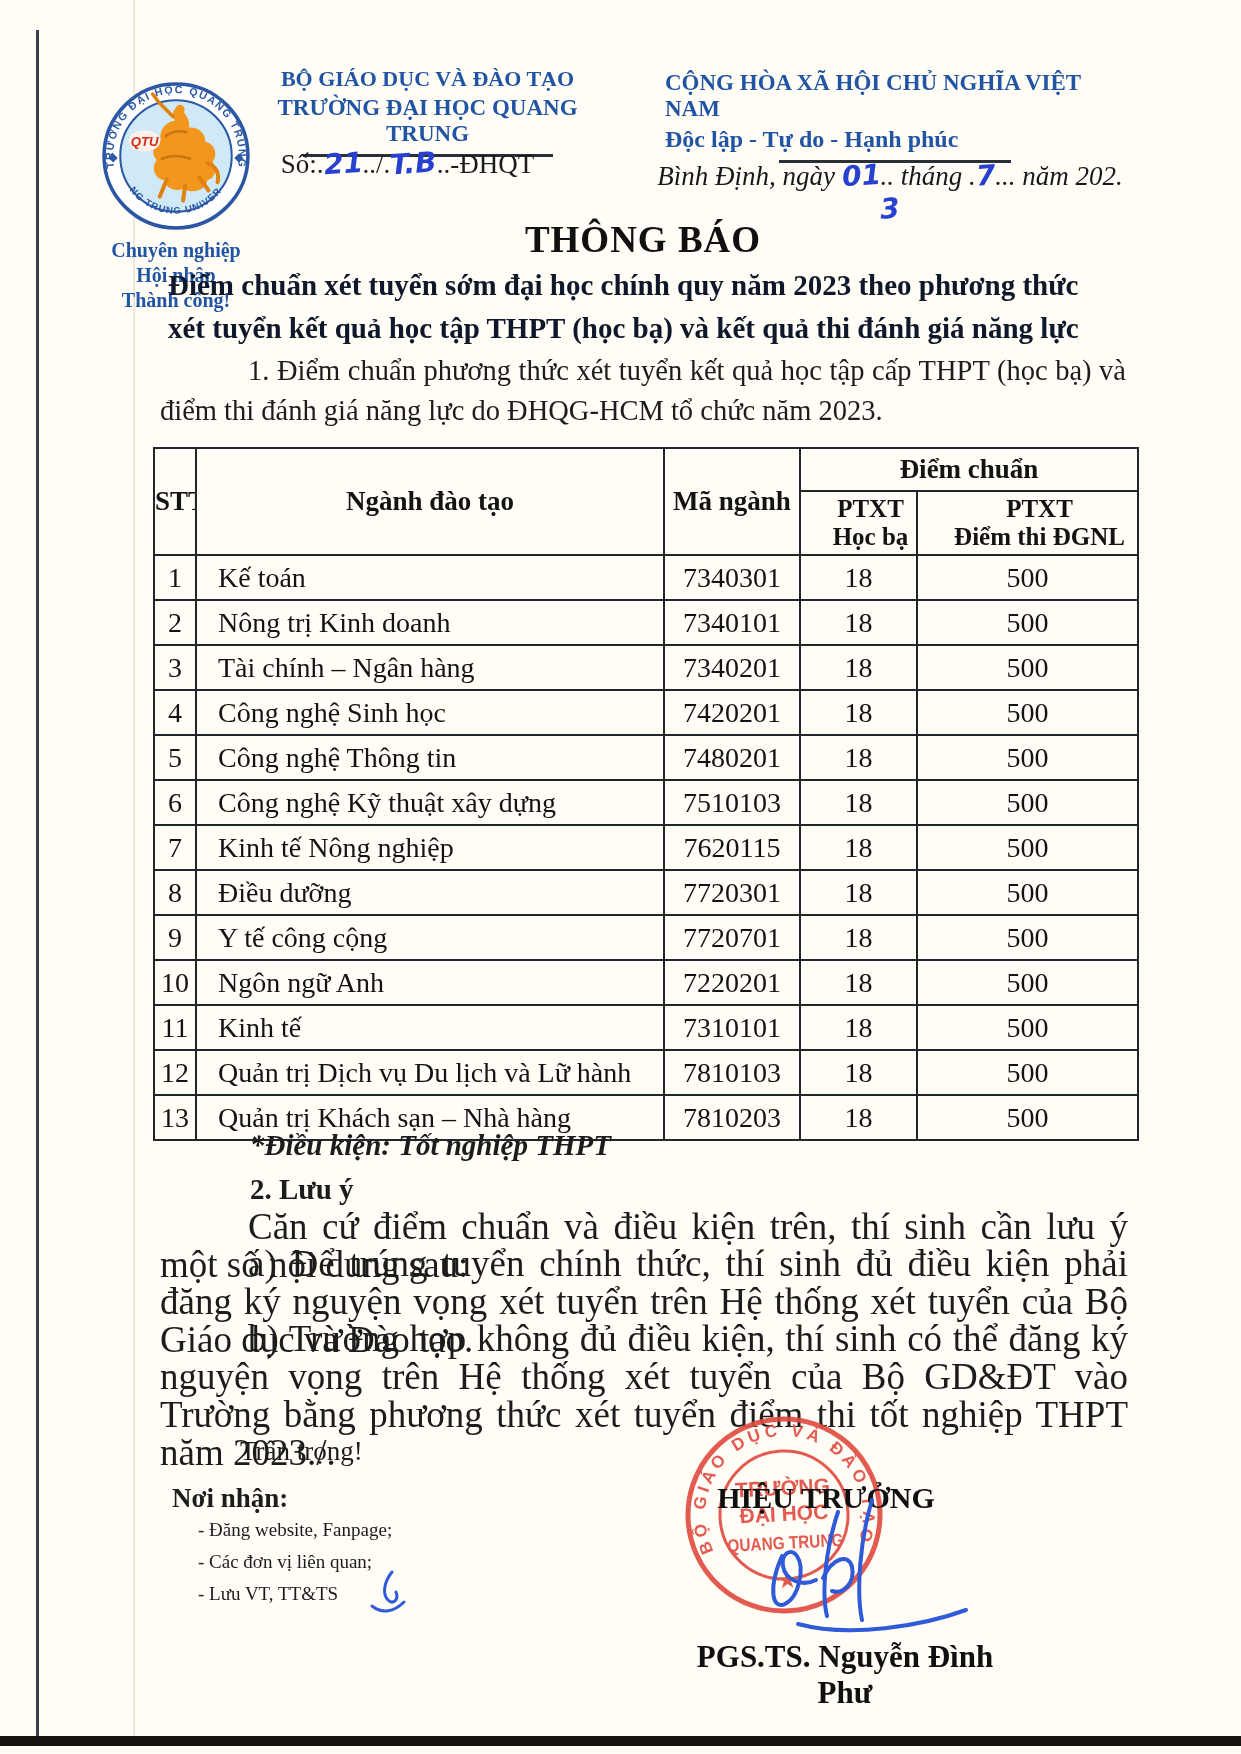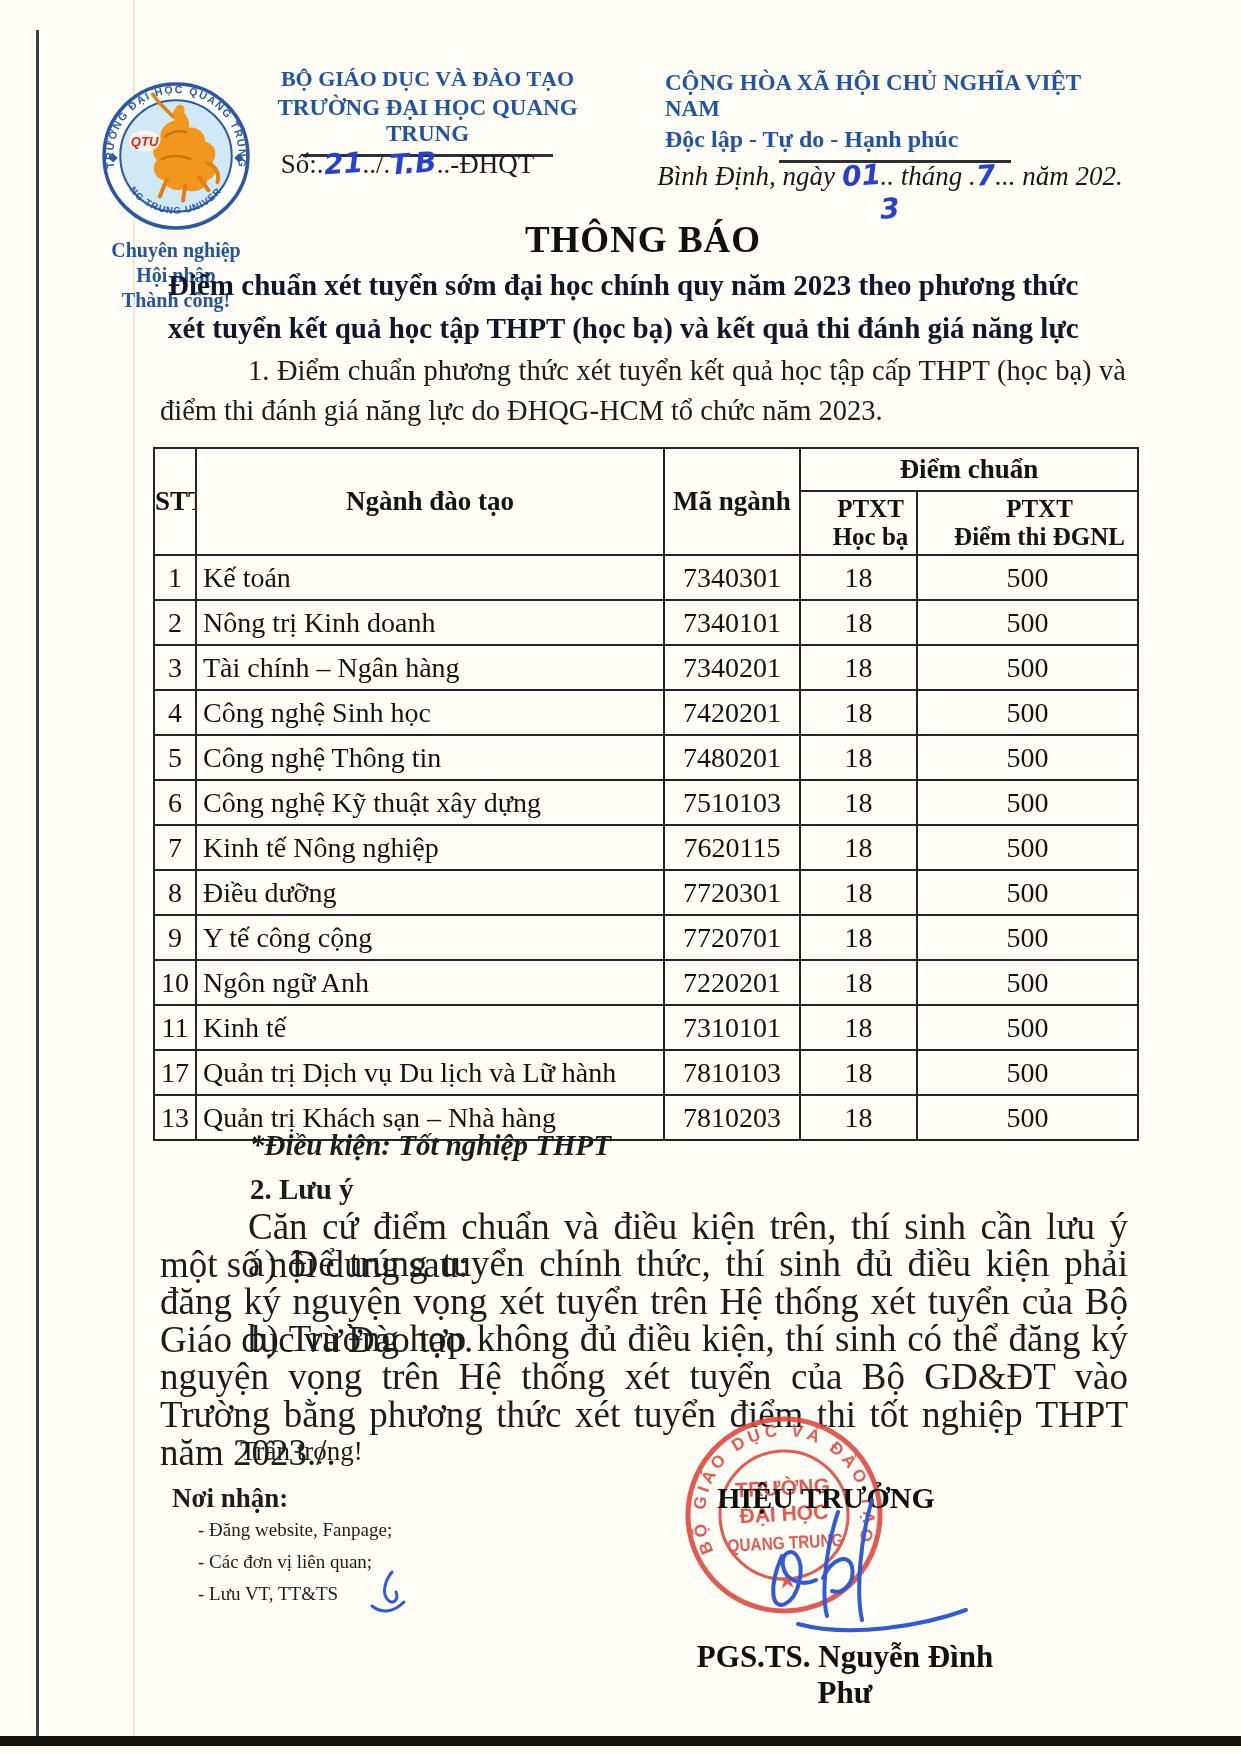--- a/index.html
+++ b/index.html
@@ -33,21 +33,21 @@
                 font-size:29px;font-weight:bold;line-height:43px;color:#0f172a;}
   .intro{position:absolute;left:160px;top:351px;width:966px;font-size:28.5px;line-height:40px;
          text-align:justify;text-indent:88px;}
   
   .table-wrap{position:absolute;left:153px;top:447px;}
   table{border-collapse:collapse;table-layout:fixed;width:984px;color:#131313;}
   th,td{border:2px solid #22262c;padding:0;text-align:center;vertical-align:middle;overflow:hidden;}
   thead th{font-weight:bold;font-size:27px;}
   .subhead{font-size:25px;line-height:28px;font-weight:bold;}
   tbody td{font-size:28px;height:43px;}
-  td.cell-nganh{text-align:left;padding-left:6px;}
+  td.cell-nganh{text-align:left;padding-left:21px;}
   tr.h1 th{height:41px;}
   tr.h2 th{height:62px;padding-left:24px;}
   
   .condition{position:absolute;left:250px;top:1129px;font-size:29px;font-weight:bold;font-style:italic;}
   .luu-y{position:absolute;left:250px;top:1173px;font-size:29px;font-weight:bold;}
   .note-p{position:absolute;left:160px;width:968px;font-size:37px;line-height:38px;
           text-align:justify;text-indent:88px;}
   .note-intro{top:1208px;}
   .note-a{top:1245px;}
   .note-b{top:1320px;}
@@ -225,21 +225,21 @@
             <td>500</td>
           </tr>
         <tr>
             <td>11</td>
             <td class="cell-nganh">Kinh tế</td>
             <td>7310101</td>
             <td>18</td>
             <td>500</td>
           </tr>
         <tr>
-            <td>17</td>
+            <td>12</td>
             <td class="cell-nganh">Quản trị Dịch vụ Du lịch và Lữ hành</td>
             <td>7810103</td>
             <td>18</td>
             <td>500</td>
           </tr>
         <tr>
             <td>13</td>
             <td class="cell-nganh">Quản trị Khách sạn – Nhà hàng</td>
             <td>7810203</td>
             <td>18</td>

